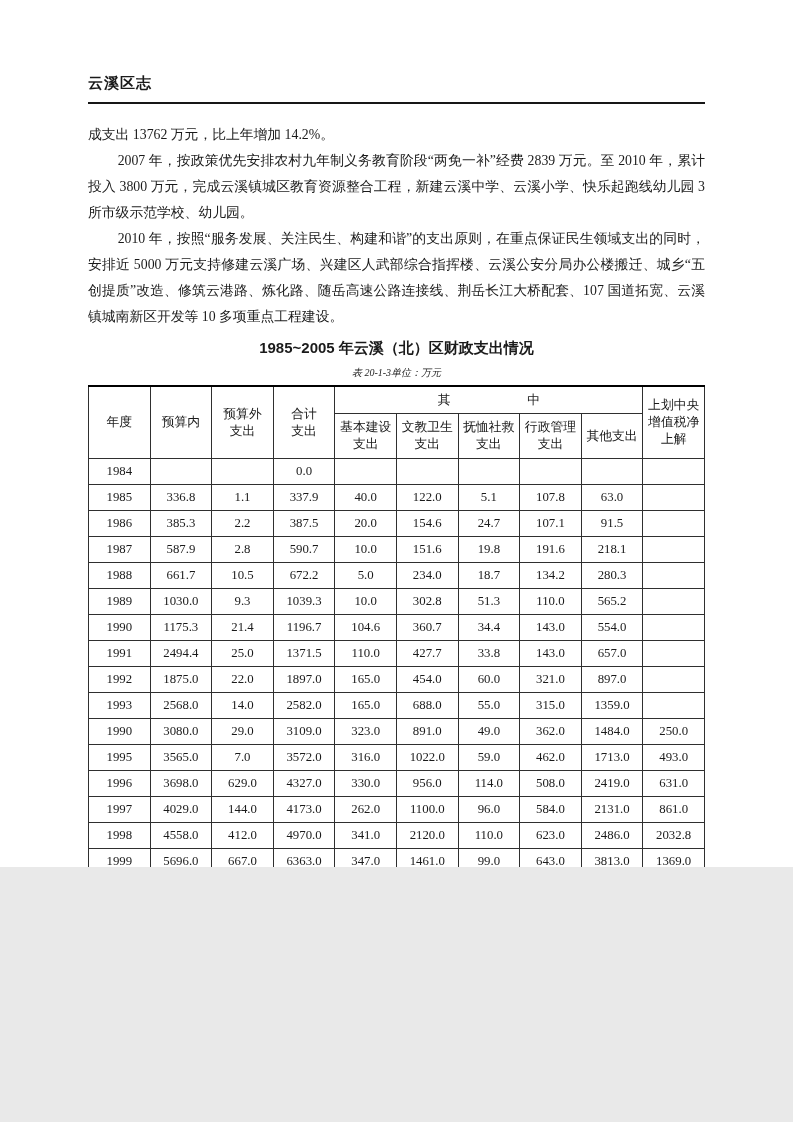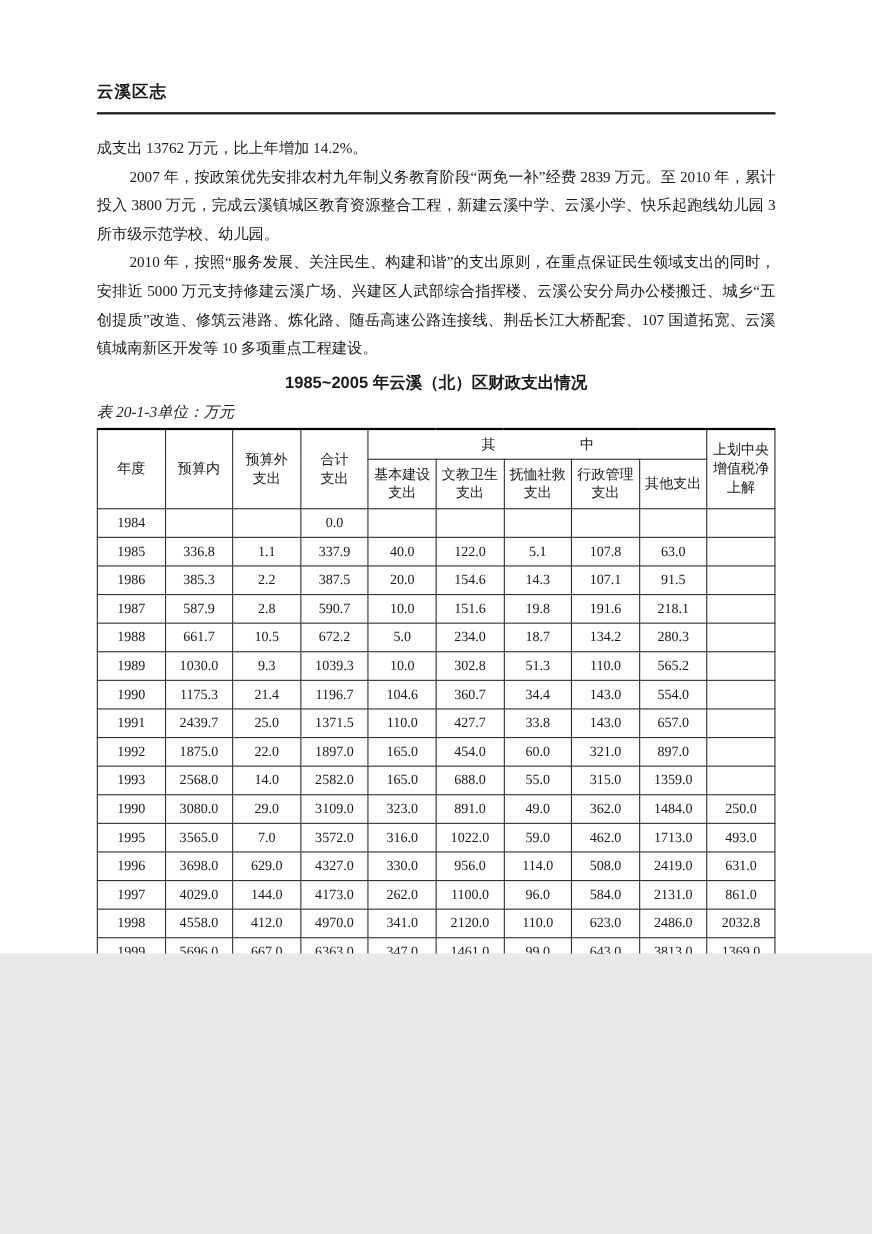--- a/index.html
+++ b/index.html
@@ -24,23 +24,23 @@
   .body-text { margin-top:18px; font-size:13.8px; line-height:26px; text-align:justify; }
   .body-text p { margin:0; text-indent:2.15em; }
   .body-text p.no-indent { text-indent:0; }
 
   .table-title {
     margin:9px 0 0 0; text-align:center;
     font-family:"Liberation Sans","DejaVu Sans",sans-serif;
     font-weight:bold; font-size:15px;
   }
   .table-meta {
-    display:flex; justify-content:flex-start; align-items:flex-end;
+    display:flex; justify-content:center; align-items:flex-end;
     margin:8px 0 5px 0;
-    font-size:14px; font-style:italic;
+    font-size:10px; font-style:italic;
   }
 
   table.data-table {
     width:100%; border-collapse:collapse; table-layout:fixed;
     font-size:12.8px;
     border-top:2.5px solid #000;
     border-bottom:2.5px solid #000;
   }
   .data-table th, .data-table td {
     border:1px solid #2f2f2f;
@@ -143,21 +143,21 @@
             <td>63.0</td>
             <td></td>
           </tr>
           <tr>
             <td>1986</td>
             <td>385.3</td>
             <td>2.2</td>
             <td>387.5</td>
             <td>20.0</td>
             <td>154.6</td>
-            <td>14.3</td>
+            <td>24.7</td>
             <td>107.1</td>
             <td>91.5</td>
             <td></td>
           </tr>
           <tr>
             <td>1987</td>
             <td>587.9</td>
             <td>2.8</td>
             <td>590.7</td>
             <td>10.0</td>
@@ -198,21 +198,21 @@
             <td>1196.7</td>
             <td>104.6</td>
             <td>360.7</td>
             <td>34.4</td>
             <td>143.0</td>
             <td>554.0</td>
             <td></td>
           </tr>
           <tr>
             <td>1991</td>
-            <td>2439.7</td>
+            <td>2494.4</td>
             <td>25.0</td>
             <td>1371.5</td>
             <td>110.0</td>
             <td>427.7</td>
             <td>33.8</td>
             <td>143.0</td>
             <td>657.0</td>
             <td></td>
           </tr>
           <tr>

